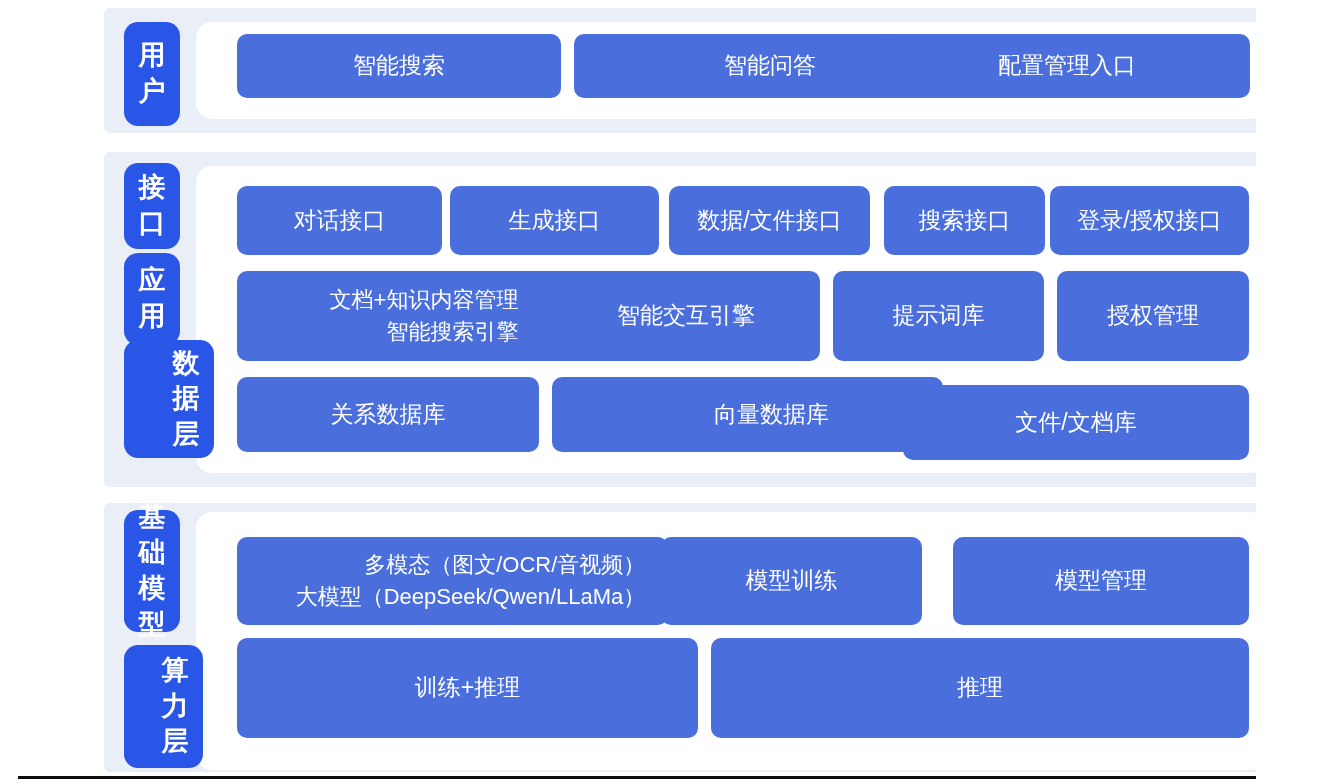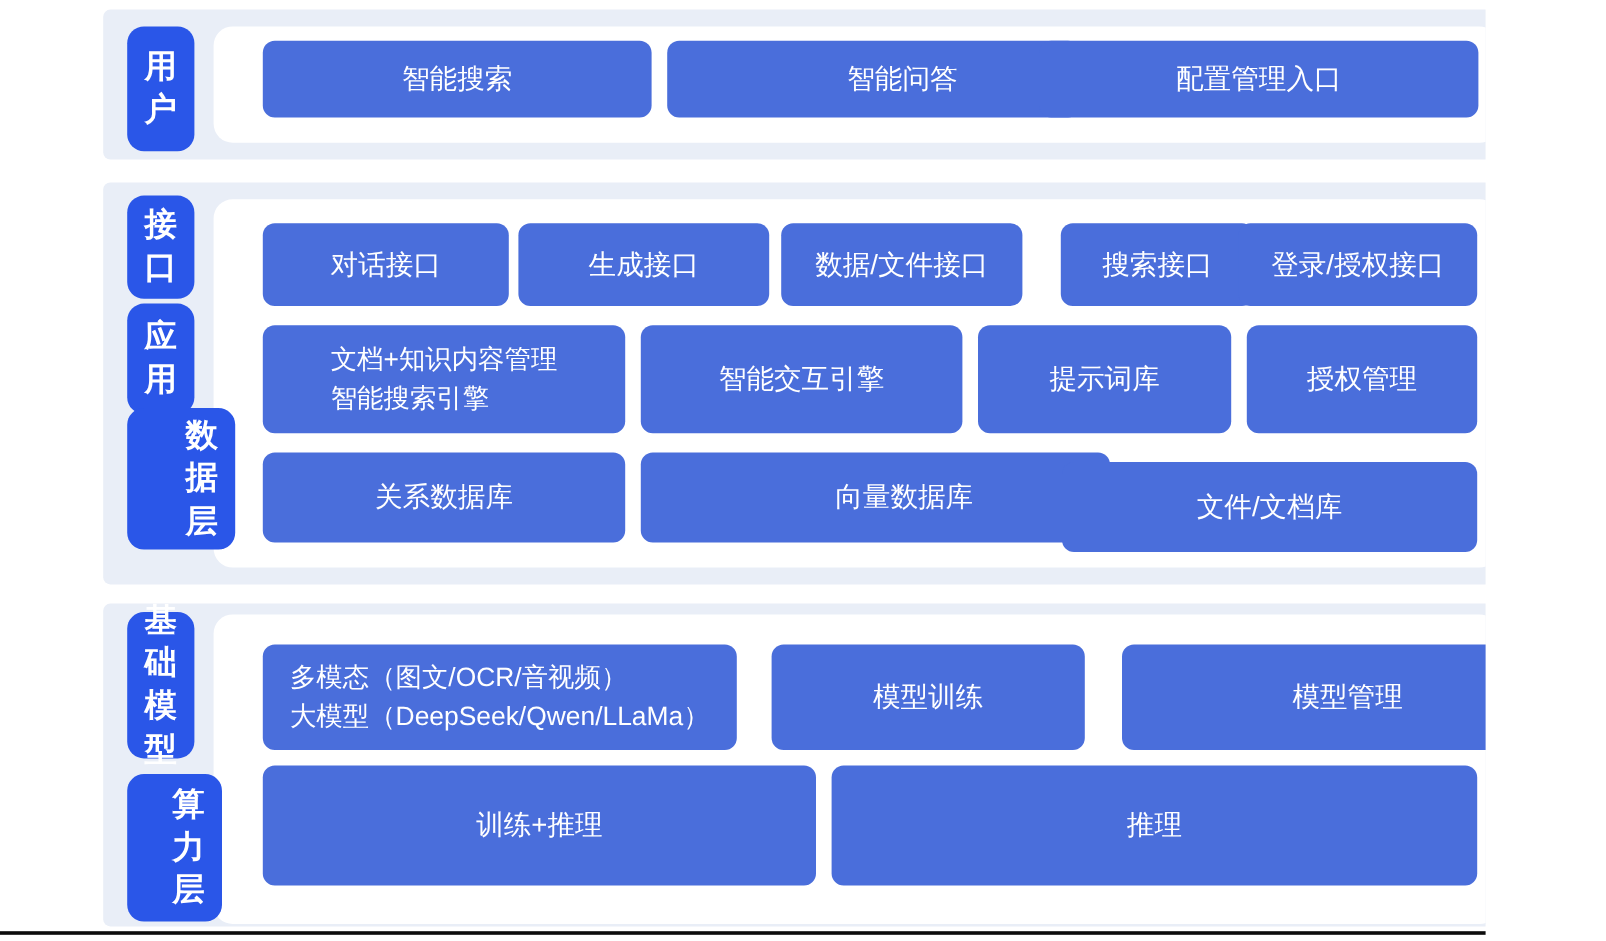--- a/index.html
+++ b/index.html
@@ -5,21 +5,21 @@
   :root{
     --band-bg:#e9eef7;
     --label-blue:#2a56e8;
     --block-blue:#4a6edb;
     --text-white:#ffffff;
     --line-dark:#0c0c0c;
     --page-bg:#ffffff;
   }
   html,body{margin:0;padding:0;}
   body{background:#fff;font-family:"Liberation Sans","DejaVu Sans",sans-serif;}
-  .page{position:relative;width:1238px;height:784px;background:var(--page-bg);overflow:hidden;}
+  .page{position:relative;width:1238px;height:784px;background:var(--page-bg);overflow:hidden;margin-left:18px;}
 
   .band{position:absolute;left:86px;width:1169px;background:var(--band-bg);border-radius:6px;}
   .band1{top:8px;height:125px;}
   .band2{top:152px;height:335px;}
   .band3{top:503px;height:269px;}
 
   .panel{position:absolute;left:178px;width:1071px;background:#ffffff;border-radius:16px;}
   .panel1{top:22px;height:97px;}
   .panel2{top:166px;height:307px;}
   .panel3{top:512px;height:258px;}
@@ -34,52 +34,52 @@
   .lab-user{top:22px;height:104px;}
   .lab-interface{top:163px;height:86px;}
   .lab-application{top:253px;height:92px;}
   .lab-data{top:340px;height:118px;padding-left:34px;}
   .lab-foundation{top:510px;height:122px;}
   .lab-compute{top:645px;height:123px;padding-left:23px;}
 
   .block{
     position:absolute;background:var(--block-blue);border-radius:10px;
     color:var(--text-white);font-size:23px;
-    display:flex;align-items:center;justify-content:center;text-align:left;
+    display:flex;align-items:center;justify-content:center;text-align:right;
     white-space:pre-line;line-height:1.45;
   }
-  .block.small{font-size:22px;}
+  .block.small{font-size:22px;padding-left:36px;}
 
   
   .b-smart-search{left:219px;top:34px;width:324px;height:64px;}
   .b-smart-qa{left:556px;top:34px;width:296px;height:64px;padding-left:48px;}
   .b-config-entry{left:866px;top:34px;width:366px;height:64px;}
 
   
   .b-dialog-api{left:219px;top:186px;width:205px;height:69px;}
   .b-generation-api{left:432px;top:186px;width:209px;height:69px;border-radius:10px;}
   .b-data-file-api{left:651px;top:186px;width:201px;height:69px;}
-  .b-search-api{left:884px;top:186px;width:161px;height:69px;}
+  .b-search-api{left:866px;top:186px;width:161px;height:69px;}
   .b-login-auth-api{left:1032px;top:186px;width:199px;height:69px;}
 
   
   .b-doc-knowledge{left:219px;top:271px;width:302px;height:90px;}
   .b-interaction-engine{left:534px;top:271px;width:268px;height:90px;}
   .b-prompt-library{left:815px;top:271px;width:211px;height:90px;}
   .b-auth-management{left:1039px;top:271px;width:192px;height:90px;font-family:Liberation Serif, serif;}
 
   
   .b-relational-db{left:219px;top:377px;width:302px;height:75px;}
   .b-vector-db{left:534px;top:377px;width:343px;height:75px;padding-left:48px;}
   .b-file-doc-store{left:885px;top:385px;width:346px;height:75px;}
 
   
   .b-multimodal-llm{left:219px;top:537px;width:395px;height:88px;}
   .b-model-training{left:643px;top:537px;width:261px;height:88px;}
-  .b-model-management{left:935px;top:537px;width:296px;height:88px;padding-left:40px;}
+  .b-model-management{left:935px;top:537px;width:296px;height:88px;}
 
   
   .b-training-inference{left:219px;top:638px;width:461px;height:100px;}
   .b-inference{left:693px;top:638px;width:538px;height:100px;}
 
   .bottom-line{position:absolute;left:0;top:776px;width:1338px;height:3px;background:var(--line-dark);}
 </style>
 </head>
 <body>
 

